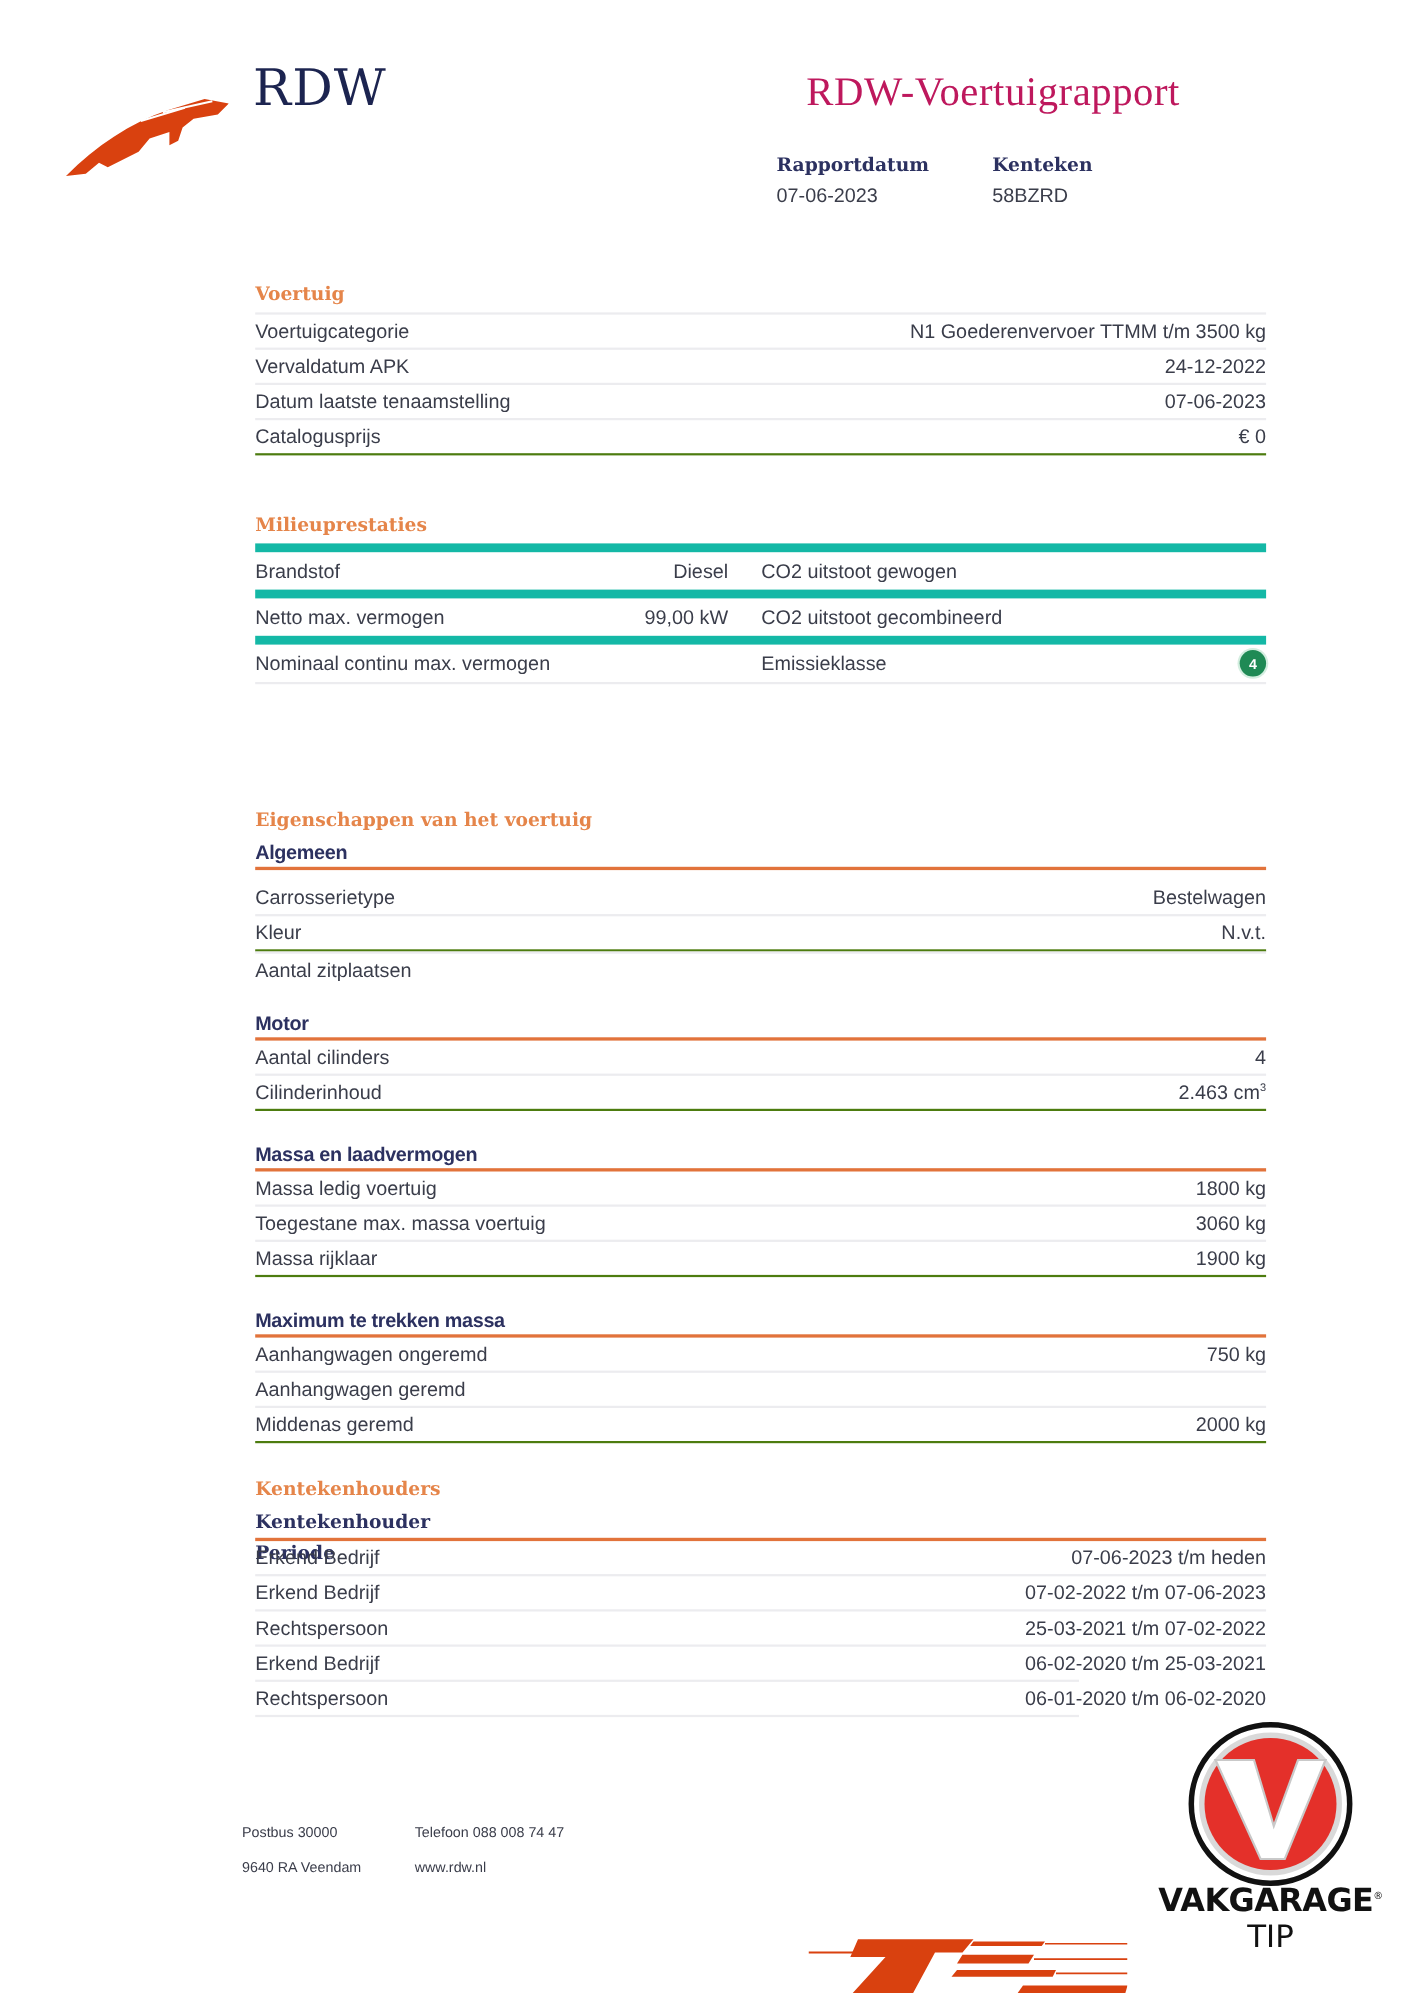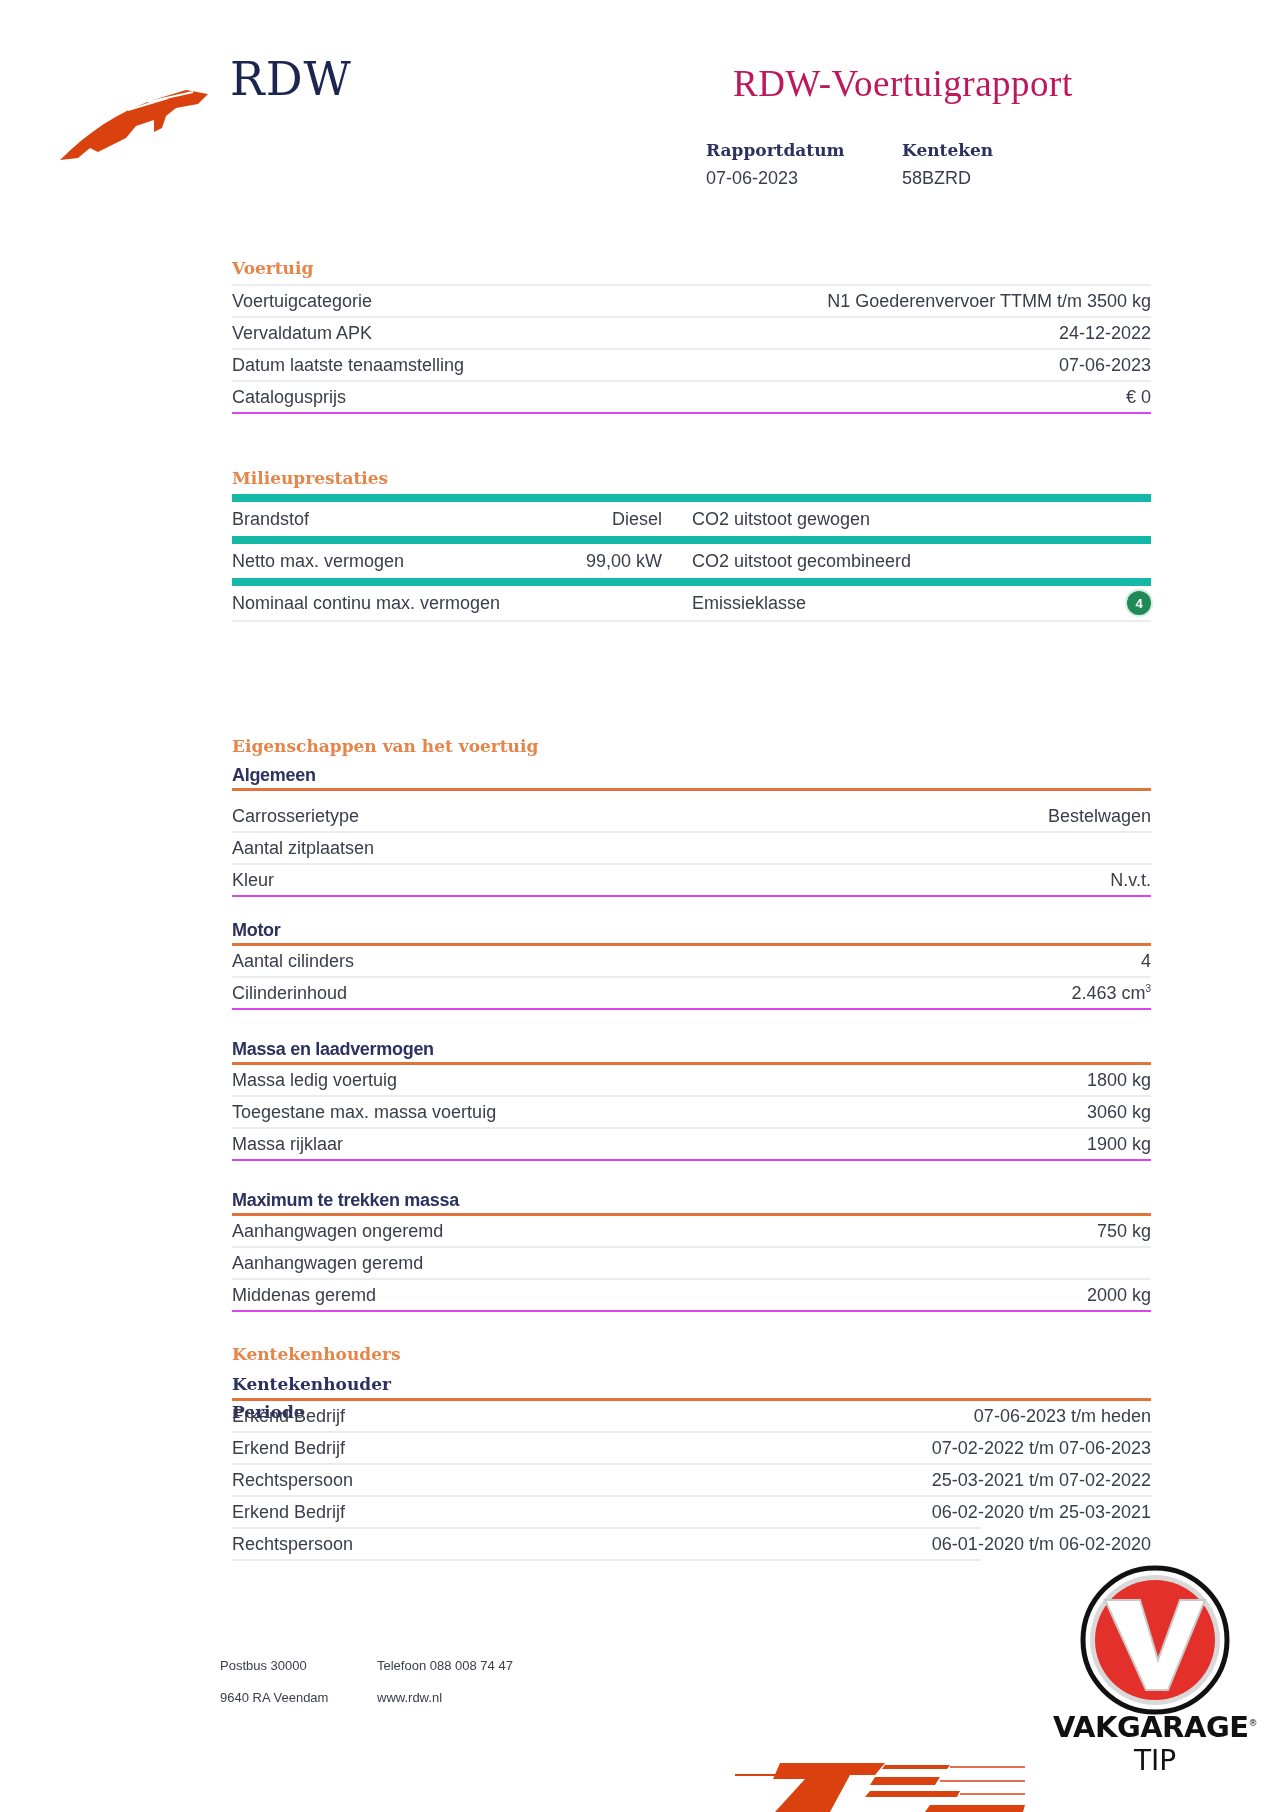--- a/index.html
+++ b/index.html
@@ -28,21 +28,21 @@
   .section { position: absolute; left: 232px; width: 919px; }
   .section-title {
     font-family: "DejaVu Serif", serif; font-weight: bold; font-size: 17px; color: #e5854a;
     height: 24px; line-height: 24px; margin-bottom: 4px;
   }
   .row {
     display: flex; justify-content: space-between; align-items: center;
     height: 30px; font-size: 18px; color: #3a3d4a;
     border-top: 2px solid #ececef;
   }
-  .row.last { border-bottom: 2px solid #d946ef; }
+  .row.last { border-bottom: 2px solid #4d7c0f; }
   .row.no-top { border-top: none; }
   .sub-title {
     font-family: "Liberation Sans", sans-serif; font-weight: bold; font-size: 18px; color: #2c3160;
     height: 26px; line-height: 26px; border-bottom: 3px solid #e2733b; letter-spacing: -0.3px;
   }
 
   
   .mrow {
     display: grid; grid-template-columns: 430px 30px 459px;
     height: 34px; align-items: center; font-size: 18px;
@@ -158,27 +158,27 @@
 
 <div class="section" style="top:734px;">
   <div class="section-title">Eigenschappen van het voertuig</div>
 
   <div class="sub-title">Algemeen</div>
   <div style="height:10px"></div>
   <div class="row no-top">
     <span>Carrosserietype</span>
     <span>Bestelwagen</span>
   </div>
+  <div class="row last">
+    <span>Kleur</span>
+    <span>N.v.t.</span>
+  </div>
   <div class="row">
     <span>Aantal zitplaatsen</span>
     <span></span>
-  </div>
-  <div class="row last">
-    <span>Kleur</span>
-    <span>N.v.t.</span>
   </div>
 
   <div style="height:20px"></div>
   <div class="sub-title">Motor</div>
   <div class="row no-top">
     <span>Aantal cilinders</span>
     <span>4</span>
   </div>
   <div class="row last">
     <span>Cilinderinhoud</span>

